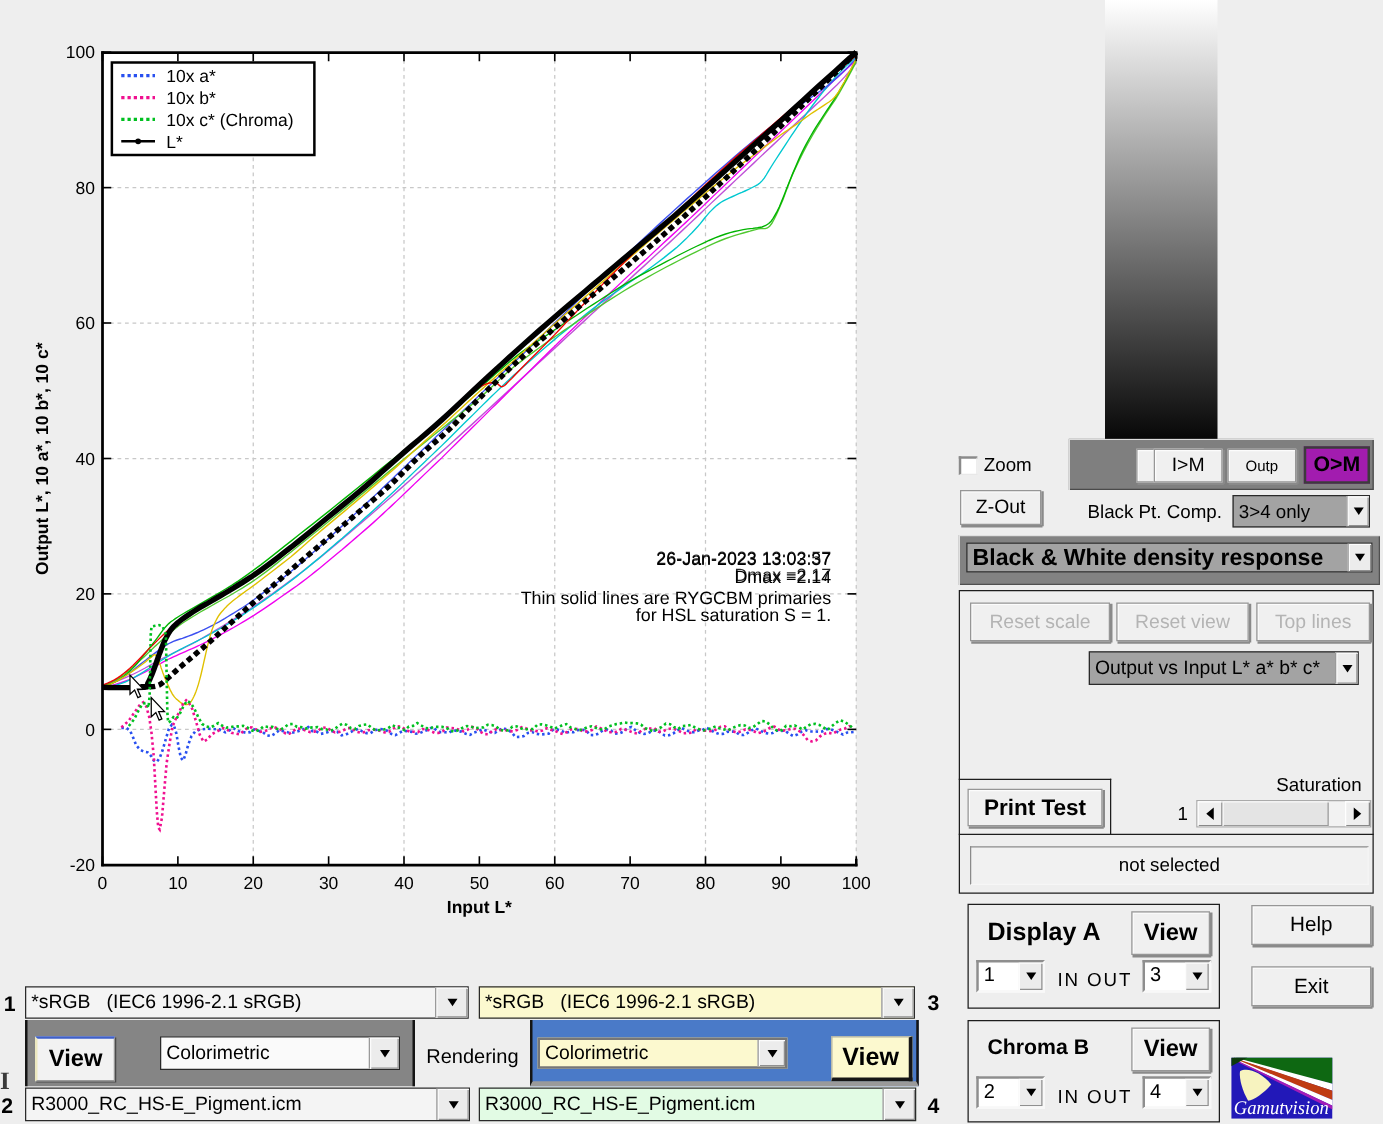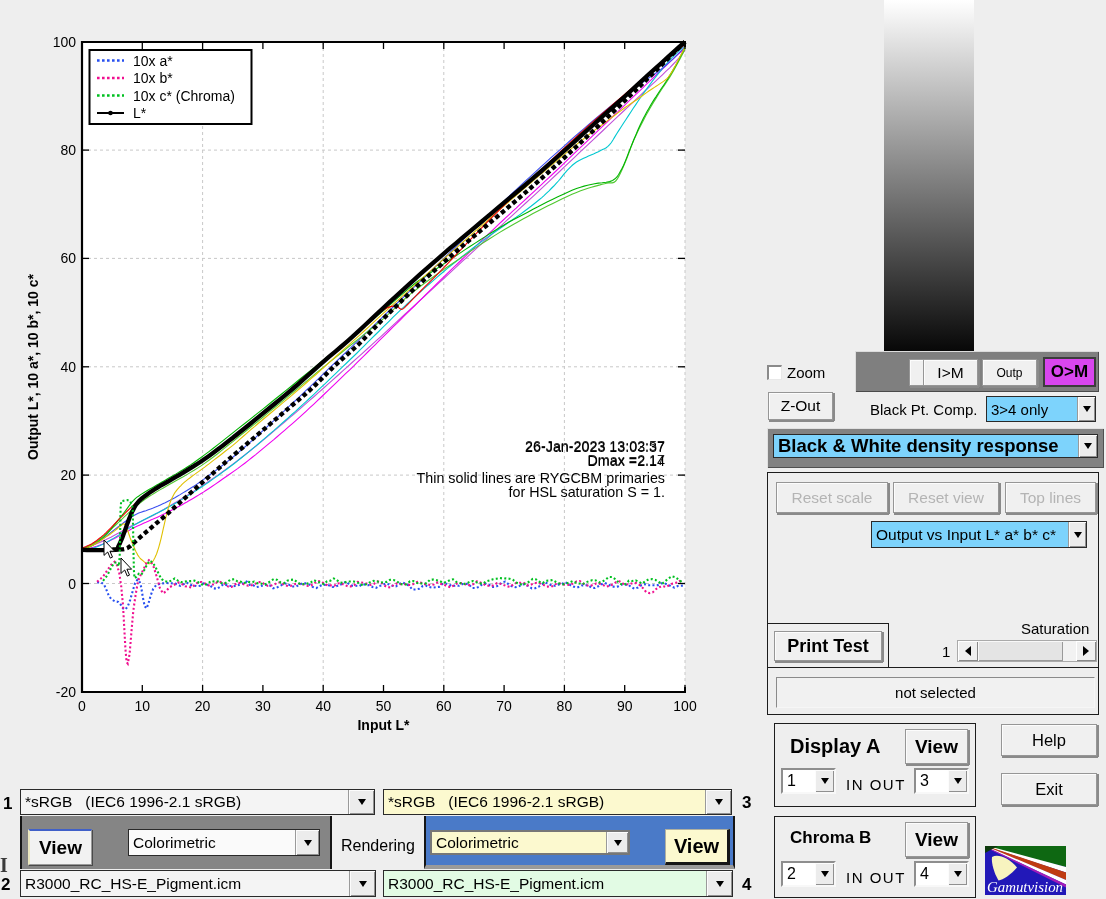--- a/index.html
+++ b/index.html
@@ -1,17 +1,17 @@
 <!DOCTYPE html>
 <html><head><meta charset="utf-8"><style>
 *{margin:0;padding:0;box-sizing:border-box}
 body{width:1106px;height:899px;background:#eeeeee;position:relative;overflow:hidden;font-family:"Liberation Sans",sans-serif}
 .abs{position:absolute}
 .btn{position:absolute;background:#f0f0f0;border:1px solid #969696;box-shadow:inset 1px 1px 0 #fcfcfc,1px 2px 0 #8a8a8a,2px 1px 0 #8a8a8a;display:flex;align-items:center;justify-content:center;color:#000}
-.combo{position:absolute;background:#7dd3fc;border:1px solid #2a2a2a;display:flex;align-items:center}
+.combo{position:absolute;background:#a3a3a3;border:1px solid #2a2a2a;display:flex;align-items:center}
 .combo .txt,.combo2 .txt{flex:1;padding-left:4px;white-space:nowrap;overflow:hidden}
 .cbtn{width:18px;align-self:stretch;background:#ececec;border-left:1px solid #9a9a9a;box-shadow:inset 1px 1px 0 #fcfcfc,inset -1px -1px 0 #909090;display:flex;align-items:center;justify-content:center}
 .tri{width:0;height:0;border-left:4.5px solid transparent;border-right:4.5px solid transparent;border-top:6px solid #000}
 .combo2{position:absolute;border:2px solid;border-color:#8e8e8e #f8f8f8 #f8f8f8 #8e8e8e;background:#fff;display:flex;align-items:center}
 .combo2 .cbtn{border-left:none;margin:0}
 .gbox{position:absolute;border:1.5px solid #1c1c1c}
 </style></head><body>
 
 <svg width="740" height="745" style="position:absolute;left:0;top:0">
 <rect x="82" y="42" width="603" height="650" fill="#ffffff" stroke="none"></rect>
@@ -126,21 +126,21 @@
 <g stroke="#000" stroke-width="1" fill="#fff">
 <path d="M0,0 L0,15.4 L3.7,12 L6.3,18.1 L8.5,17.1 L5.9,11.2 L10.6,11.2 Z" transform="translate(104,540)"></path>
 <path d="M0,0 L0,15.4 L3.7,12 L6.3,18.1 L8.5,17.1 L5.9,11.2 L10.6,11.2 Z" transform="translate(121,558)"></path>
 </g>
 </svg>
 <div class="abs" style="left:884px;top:0;width:90px;height:353px;background:linear-gradient(#ffffff,#060606)"></div>
 <div class="abs" style="left:855px;top:351px;width:244px;height:41px;background:#7f7f7f;box-shadow:inset 1px 1px 0 #dcdcdc,inset -1px -1px 0 #4a4a4a"></div>
 <div class="btn" style="left:909px;top:359px;width:54px;height:27px;font-size:12px">Inp</div>
 <div class="btn" style="left:923px;top:359px;width:55px;height:27px;font-size:15.5px">I&gt;M</div>
 <div class="btn" style="left:982px;top:359px;width:55px;height:27px;font-size:12px">Outp</div>
-<div class="abs" style="left:1043px;top:357px;width:53px;height:30px;background:#d946ef;border:2px solid #3c3c3c;display:flex;align-items:center;justify-content:center;font-size:17px;font-weight:bold">O&gt;M</div>
+<div class="abs" style="left:1043px;top:357px;width:53px;height:30px;background:#a21caf;border:2px solid #3c3c3c;display:flex;align-items:center;justify-content:center;font-size:17px;font-weight:bold">O&gt;M</div>
 <div class="abs" style="left:767px;top:365px;width:15px;height:15px;background:#fff;border-top:2px solid #8a8a8a;border-left:2px solid #8a8a8a;border-right:1px solid #e8e8e8;border-bottom:1px solid #e8e8e8"></div>
 <div class="abs" style="left:787px;top:364px;font-size:15px">Zoom</div>
 <div class="btn" style="left:768px;top:392px;width:65px;height:28px;font-size:15.5px">Z-Out</div>
 <div class="abs" style="left:870px;top:401px;font-size:15px">Black Pt. Comp.</div>
 <div class="combo" style="left:986px;top:396px;width:110px;height:26px;font-size:15px">
     <div class="txt">3&gt;4 only</div>
     <div class="cbtn">
       <div class="tri"></div>
     </div>
   </div>

